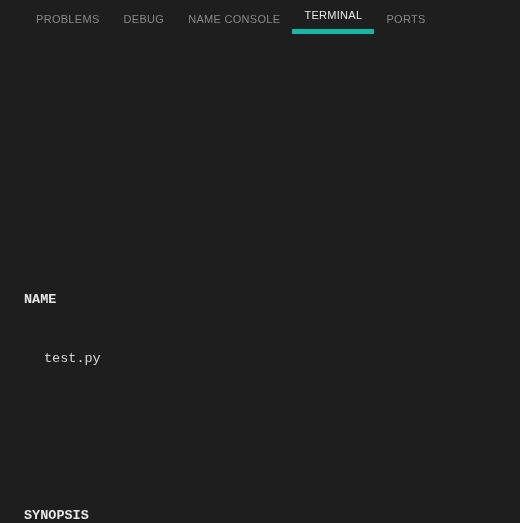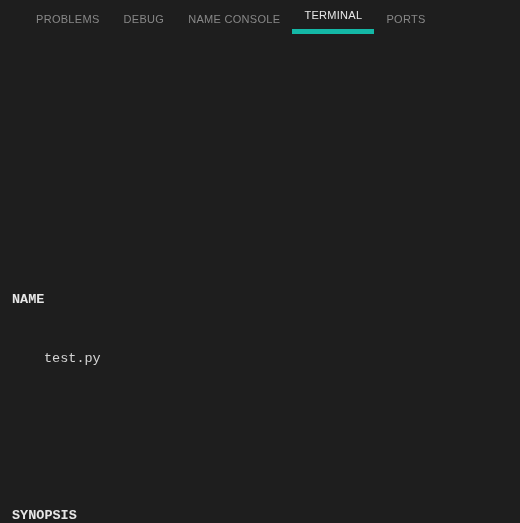--- a/index.html
+++ b/index.html
@@ -42,20 +42,21 @@
       padding: 8px 12px;
       color: #d4d4d4;
       white-space: pre;
     }
     .spacer {
       height: 130px;
     }
     .bold {
       font-weight: bold;
       color: #e7e7e7;
+      margin-left: 12px;
     }
     .section {
       margin-bottom: 20px;
     }
     .indent {
       padding-left: 32px;
     }
   </style>
 </head>
 <body>

